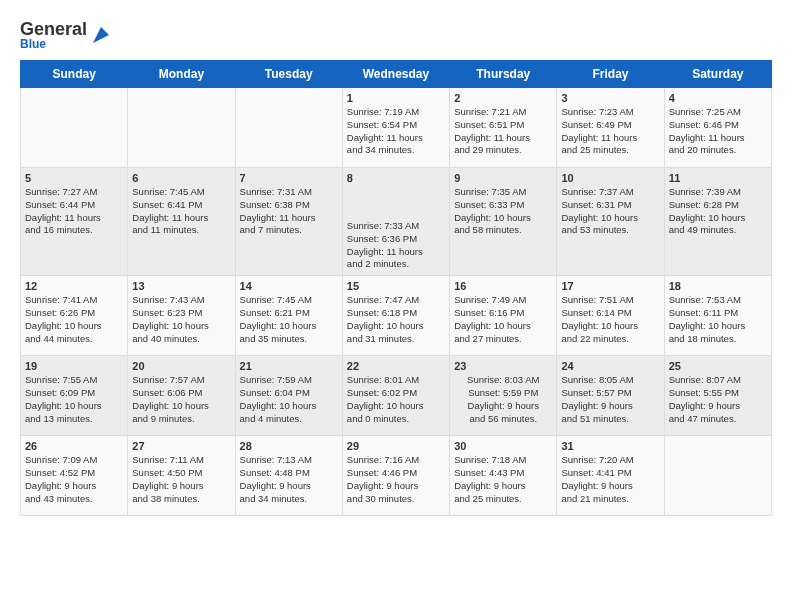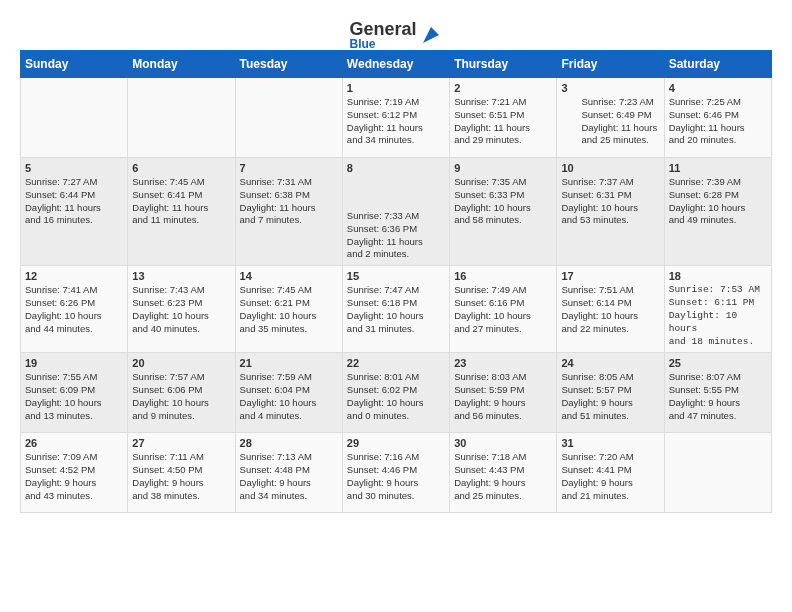--- a/index.html
+++ b/index.html
@@ -5,22 +5,23 @@
     * { box-sizing: border-box; margin: 0; padding: 0; }
     body {
       font-family: Arial, sans-serif;
       background: #fff;
       width: 792px;
       min-height: 612px;
       padding: 20px;
     }
     .header {
       display: flex;
-      justify-content: center;
+      justify-content: space-between;
       align-items: flex-start;
+      margin-bottom: 10px;
     }
     .logo {
       display: flex;
       align-items: center;
     }
     .logo-text-general {
       font-size: 18px;
       font-weight: bold;
       color: #333;
     }
@@ -50,21 +51,21 @@
       width: 100%;
       border-collapse: collapse;
       table-layout: fixed;
     }
     thead tr th {
       background-color: #1565c0;
       color: #fff;
       font-size: 12px;
       font-weight: bold;
       padding: 6px 4px;
-      text-align: left;
+      text-align: center;
       border: 1px solid #1565c0;
     }
     tbody tr td {
       border: 1px solid #ddd;
       vertical-align: top;
       padding: 4px 4px;
       font-size: 10px;
       color: #333;
       height: 80px;
     }
@@ -118,34 +119,34 @@
       </tr>
   </thead>
   <tbody id="calendar-body">
   <tr>
         <td></td>
         <td></td>
         <td></td>
         <td>
           <span class="day-number">1</span>
           <div class="day-info" style="white-space: pre-line;">Sunrise: 7:19 AM
-Sunset: 6:12 PM
+Sunset: 6:54 PM
 Daylight: 11 hours
 and 34 minutes.</div>
         </td>
         <td>
           <span class="day-number">2</span>
           <div class="day-info" style="white-space: pre-line;">Sunrise: 7:21 AM
 Sunset: 6:51 PM
 Daylight: 11 hours
 and 29 minutes.</div>
         </td>
         <td>
           <span class="day-number">3</span>
-          <div class="day-info" style="white-space: pre-line; margin-left: 20px;">Sunrise: 7:23 AM
+          <div class="day-info" style="white-space: pre-line;">Sunrise: 7:23 AM
 Sunset: 6:49 PM
 Daylight: 11 hours
 and 25 minutes.</div>
         </td>
         <td>
           <span class="day-number">4</span>
           <div class="day-info" style="white-space: pre-line;">Sunrise: 7:25 AM
 Sunset: 6:46 PM
 Daylight: 11 hours
 and 20 minutes.</div>
@@ -240,21 +241,21 @@
         </td>
         <td>
           <span class="day-number">17</span>
           <div class="day-info" style="white-space: pre-line;">Sunrise: 7:51 AM
 Sunset: 6:14 PM
 Daylight: 10 hours
 and 22 minutes.</div>
         </td>
         <td>
           <span class="day-number">18</span>
-          <div class="day-info" style="white-space: pre-line; font-family: Liberation Mono, monospace;">Sunrise: 7:53 AM
+          <div class="day-info" style="white-space: pre-line;">Sunrise: 7:53 AM
 Sunset: 6:11 PM
 Daylight: 10 hours
 and 18 minutes.</div>
         </td>
       </tr>
       <tr>
         <td>
           <span class="day-number">19</span>
           <div class="day-info" style="white-space: pre-line;">Sunrise: 7:55 AM
 Sunset: 6:09 PM
@@ -277,21 +278,21 @@
         </td>
         <td>
           <span class="day-number">22</span>
           <div class="day-info" style="white-space: pre-line;">Sunrise: 8:01 AM
 Sunset: 6:02 PM
 Daylight: 10 hours
 and 0 minutes.</div>
         </td>
         <td>
           <span class="day-number">23</span>
-          <div class="day-info" style="white-space: pre-line;">Sunrise: 8:03 AM
+          <div class="day-info" style="white-space: pre-line; text-align: center;">Sunrise: 8:03 AM
 Sunset: 5:59 PM
 Daylight: 9 hours
 and 56 minutes.</div>
         </td>
         <td>
           <span class="day-number">24</span>
           <div class="day-info" style="white-space: pre-line;">Sunrise: 8:05 AM
 Sunset: 5:57 PM
 Daylight: 9 hours
 and 51 minutes.</div>

